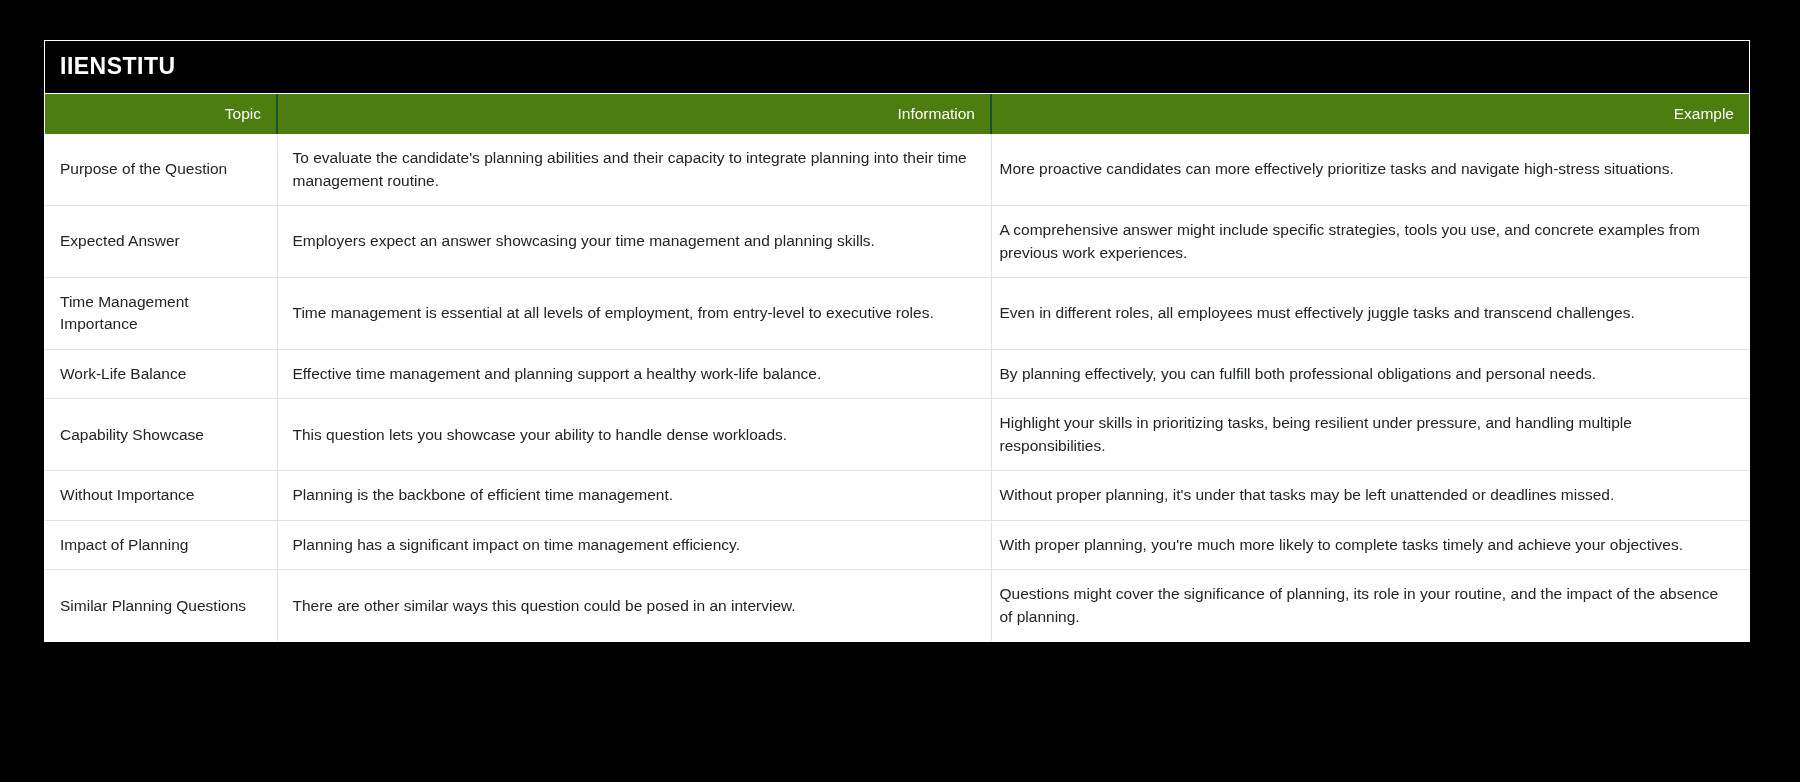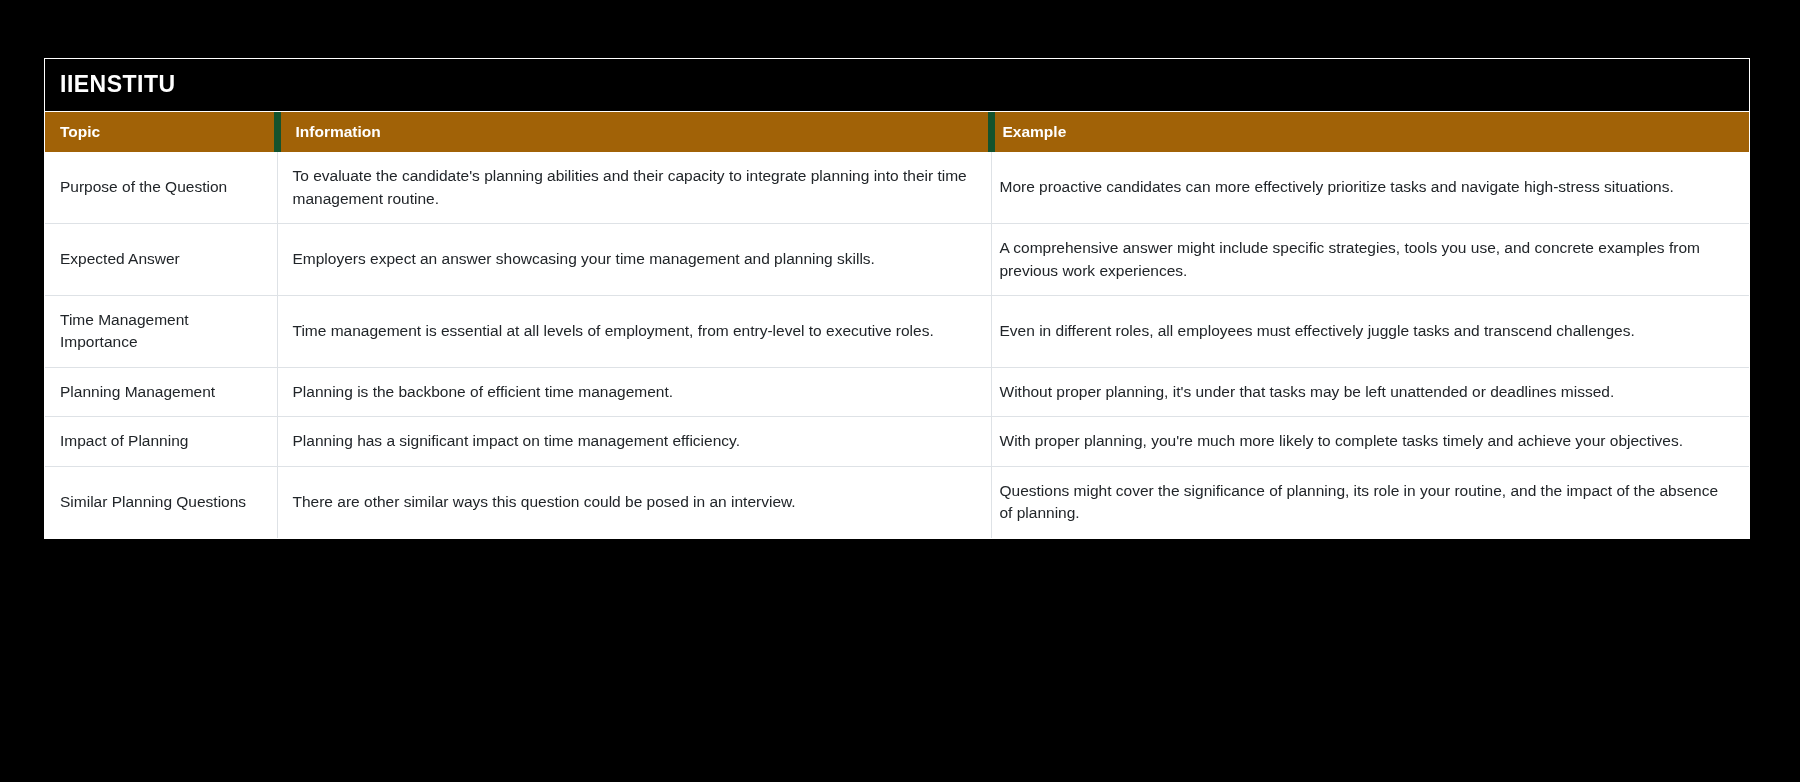--- a/index.html
+++ b/index.html
@@ -7,50 +7,50 @@
     margin: 0;
     padding: 0;
     width: 1800px;
     height: 782px;
     background: #000000;
     font-family: "Liberation Sans", "DejaVu Sans", sans-serif;
   }
   .panel {
     position: absolute;
     left: 44px;
-    top: 58px;
+    top: 40px;
     width: 1706px;
     border: 1px solid #ffffff;
     background: #000000;
   }
   .title-bar {
     background: #000000;
     color: #ffffff;
     font-size: 23px;
     font-weight: bold;
     padding: 12px 15px 13px 15px;
     border-bottom: 1px solid #ffffff;
     letter-spacing: 0.5px;
   }
   table.data-table {
     width: 100%;
     border-collapse: collapse;
     background: #ffffff;
     table-layout: fixed;
   }
   thead th {
-    background: #a16207;
+    background: #4d7c0f;
     color: #ffffff;
-    text-align: left;
+    text-align: right;
     font-size: 15.5px;
-    font-weight: bold;
+    font-weight: normal;
     padding: 10px 15px;
     line-height: 1.3;
   }
-  thead th + th { border-left: 7px solid #14532d; margin-left: 40px; }
+  thead th + th { border-left: 2px solid #14532d; margin-left: 40px; }
   tbody td {
     background: #ffffff;
     color: #212529;
     font-size: 15.5px;
     font-weight: normal;
     padding: 13px 15px;
     vertical-align: middle;
     line-height: 1.45;
   }
   tbody td + td { border-left: 1px solid #dee2e6; }
@@ -83,21 +83,31 @@
           <td class="col-topic">Expected Answer</td>
           <td class="col-information">Employers expect an answer showcasing your time management and planning skills.</td>
           <td class="col-example">A comprehensive answer might include specific strategies, tools you use, and concrete examples from previous work experiences.</td>
         </tr>
         <tr>
           <td class="col-topic">Time Management Importance</td>
           <td class="col-information">Time management is essential at all levels of employment, from entry-level to executive roles.</td>
           <td class="col-example">Even in different roles, all employees must effectively juggle tasks and transcend challenges.</td>
         </tr>
         <tr>
-          <td class="col-topic">Planning Management</td>
+          <td class="col-topic">Work-Life Balance</td>
+          <td class="col-information">Effective time management and planning support a healthy work-life balance.</td>
+          <td class="col-example">By planning effectively, you can fulfill both professional obligations and personal needs.</td>
+        </tr>
+        <tr>
+          <td class="col-topic">Capability Showcase</td>
+          <td class="col-information">This question lets you showcase your ability to handle dense workloads.</td>
+          <td class="col-example">Highlight your skills in prioritizing tasks, being resilient under pressure, and handling multiple responsibilities.</td>
+        </tr>
+        <tr>
+          <td class="col-topic">Without Importance</td>
           <td class="col-information">Planning is the backbone of efficient time management.</td>
           <td class="col-example">Without proper planning, it's under that tasks may be left unattended or deadlines missed.</td>
         </tr>
         <tr>
           <td class="col-topic">Impact of Planning</td>
           <td class="col-information">Planning has a significant impact on time management efficiency.</td>
           <td class="col-example">With proper planning, you're much more likely to complete tasks timely and achieve your objectives.</td>
         </tr>
         <tr>
           <td class="col-topic">Similar Planning Questions</td>

